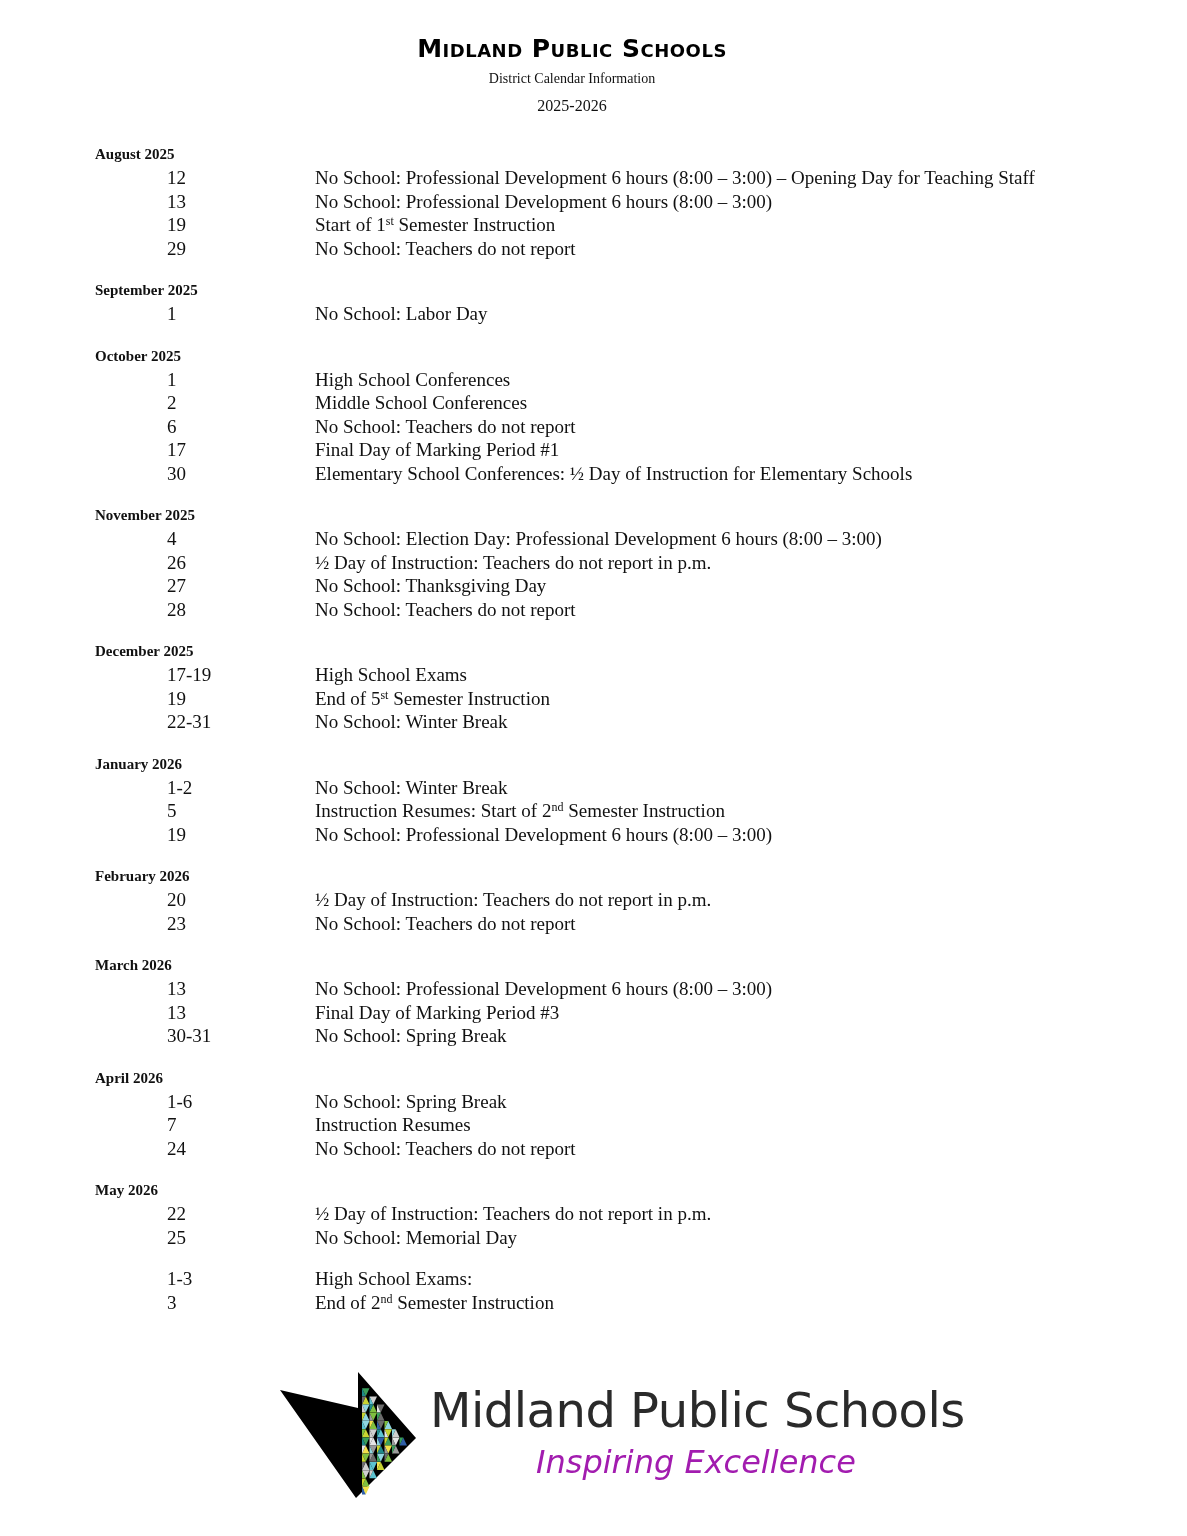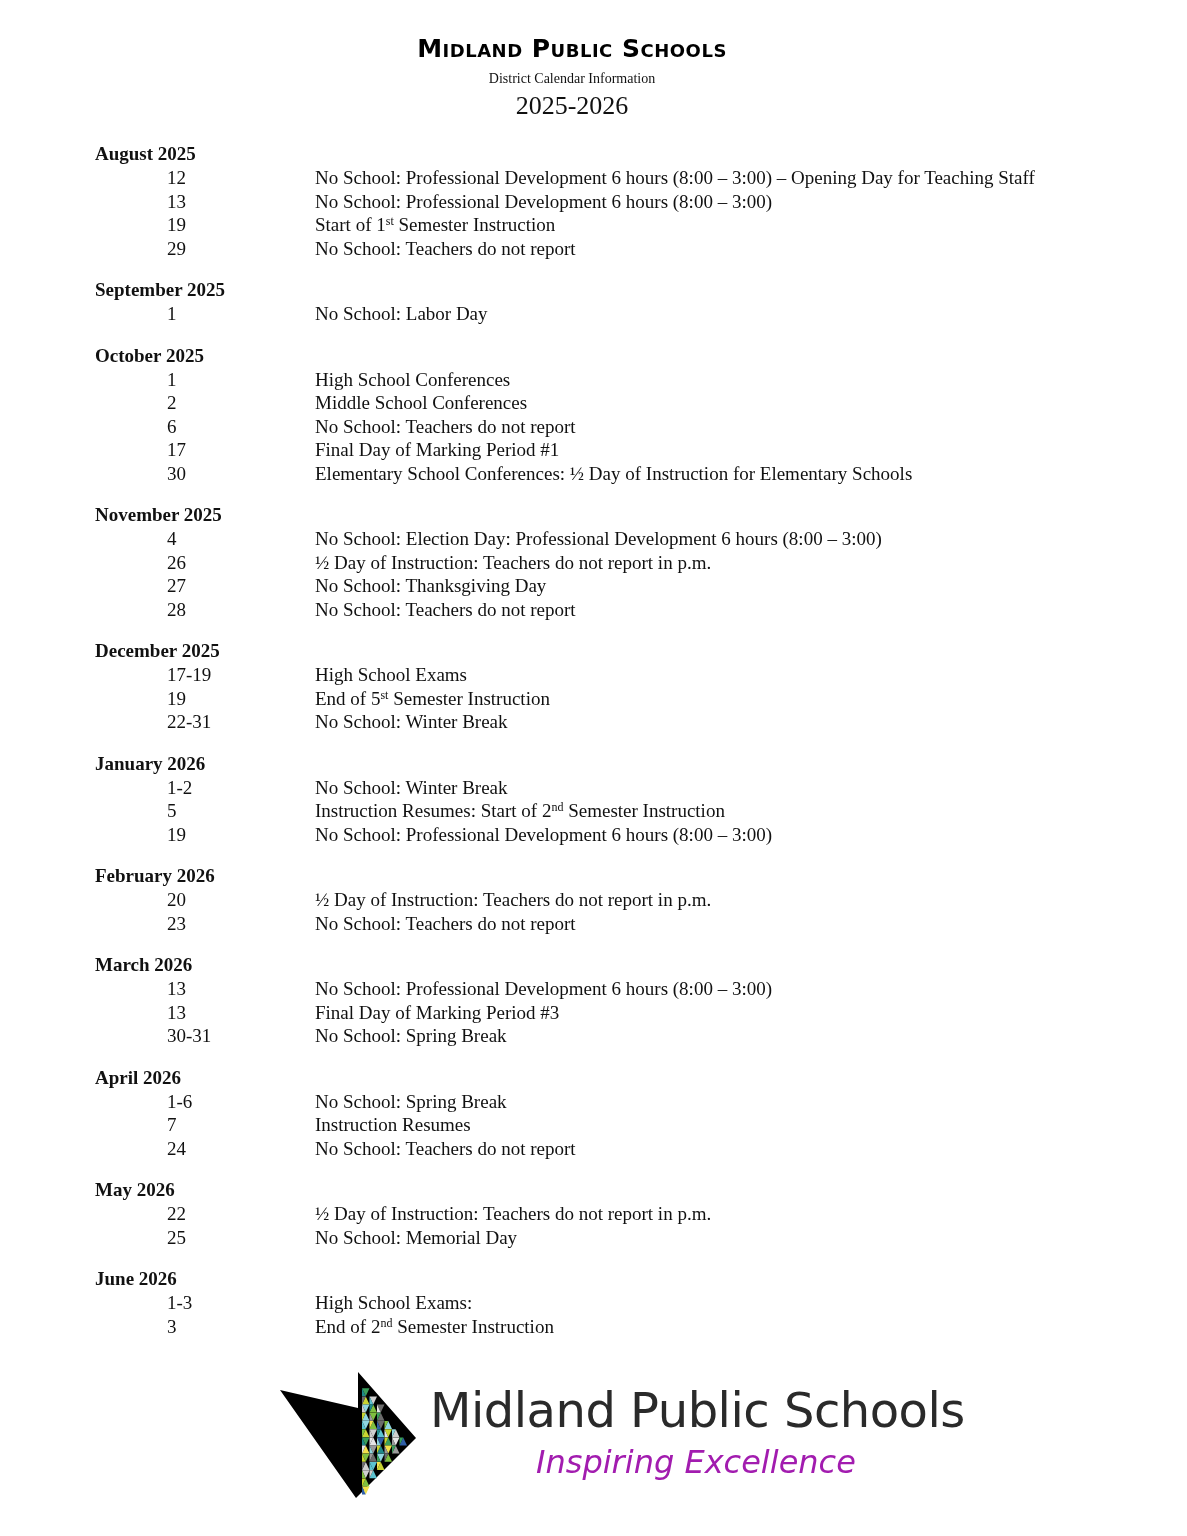--- a/index.html
+++ b/index.html
@@ -8,25 +8,25 @@
     font-family: "Liberation Serif", "DejaVu Serif", serif;
     color: #111111;
   }
   .header { position: absolute; left: 0; top: 34px; width: 1144px; text-align: center; }
   .org-title {
     font-family: "DejaVu Sans", "Liberation Sans", sans-serif;
     font-weight: bold; font-size: 25px; font-variant: small-caps; letter-spacing: 0.5px;
     line-height: 30px; color: #000;
   }
   .subtitle { font-size: 14px; line-height: 26px; margin-top: 2px; }
-  .years { font-size: 26px; line-height: 28px; }
+  .years { font-size: 16px; line-height: 28px; }
 
   .calendar { position: absolute; left: 95px; top: 142px; width: 1060px; }
   .month { margin-bottom: 18px; }
-  .month-name { font-weight: bold; font-size: 19px; line-height: 24px; height: 24px; }
+  .month-name { font-weight: bold; font-size: 15px; line-height: 24px; height: 24px; }
   .event { display: flex; font-size: 19px; line-height: 23.5px; height: 23.5px; white-space: nowrap; }
   .event-date { width: 220px; padding-left: 72px; box-sizing: border-box; }
   .event-desc { flex: 1; }
   sup { font-size: 12px; line-height: 0; vertical-align: 6px; }
 
   .logo { position: absolute; left: 278px; top: 1368px; width: 700px; height: 135px; }
   .logo-mark { position: absolute; left: 0; top: 0; width: 140px; height: 135px; }
   .logo-name {
     position: absolute; left: 152px; top: 14px;
     font-family: "DejaVu Sans", "Liberation Sans", sans-serif;
@@ -192,21 +192,20 @@
       <div class="event">
         <div class="event-date">22</div>
         <div class="event-desc">½ Day of Instruction: Teachers do not report in p.m.</div>
       </div>
       <div class="event">
         <div class="event-date">25</div>
         <div class="event-desc">No School: Memorial Day</div>
       </div>
     </div>
     <div class="month">
-      <div class="month-name">June 2026</div>
       <div class="event">
         <div class="event-date">1-3</div>
         <div class="event-desc">High School Exams:</div>
       </div>
       <div class="event">
         <div class="event-date">3</div>
         <div class="event-desc"><span>End of 2</span><sup>nd</sup><span style="white-space: pre;"> Semester Instruction</span></div>
       </div>
     </div>
   </div>

